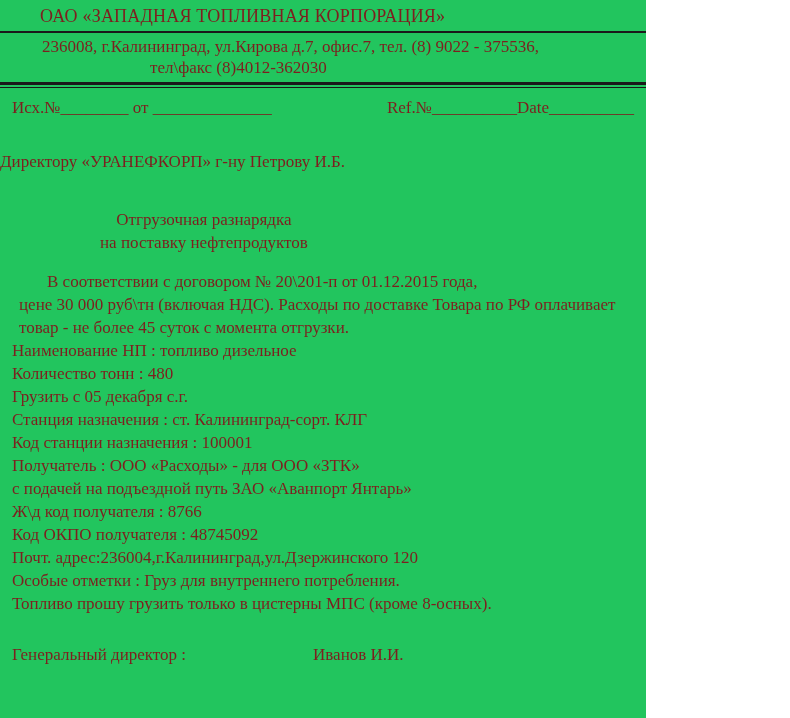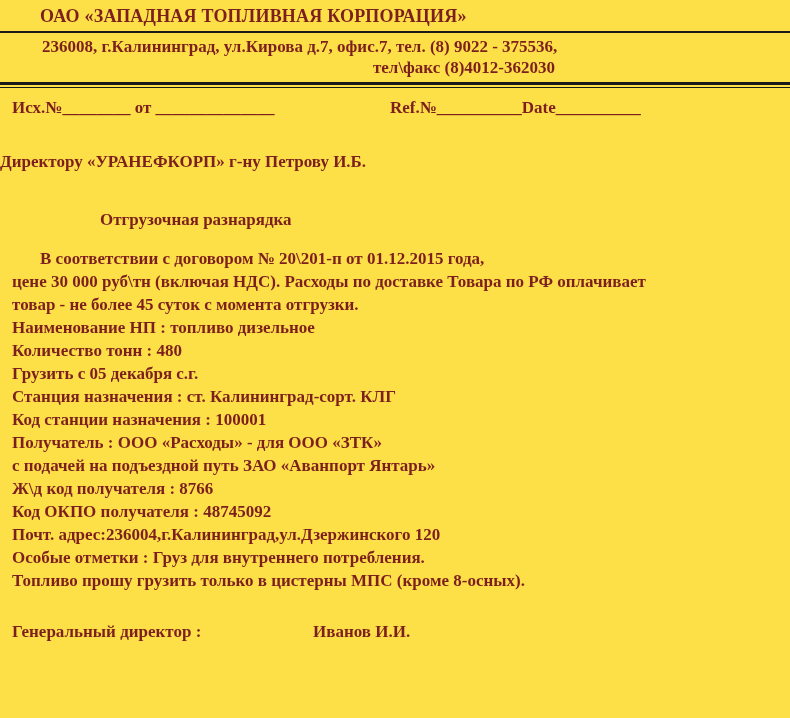--- a/index.html
+++ b/index.html
@@ -1,39 +1,39 @@
 <!DOCTYPE html>
 <html><head>
 <meta charset="utf-8">
 <style>
   html, body { margin: 0; padding: 0; background: #ffffff; }
   .page {
     position: relative;
-    width: 790px;
+    width: 646px;
     height: 718px;
     box-sizing: border-box;
     overflow: hidden;
-    background: #fde047;
+    background: #22c55e;
     font-family: "Liberation Serif", "DejaVu Serif", serif;
-    font-weight: bold;
+    font-weight: normal;
     color: #7d1f1f;
     font-size: 17px;
   }
   .company {
     font-size: 18px;
     padding: 6px 12px 4px 40px;
     letter-spacing: 0.2px;
   }
   .rule {
     border: none;
     border-top: 2px solid #1a1a1a;
     margin: 0;
   }
   .addr1 { padding: 4px 12px 0 42px; }
-  .addr2 { text-align: center; padding: 1px 12px 4px 150px; }
+  .addr2 { padding: 1px 12px 4px 150px; }
   .double-rule {
     height: 2px;
     border-top: 3px solid #1a1a1a;
     border-bottom: 1px solid #1a1a1a;
   }
   .ref-line {
     display: flex;
     padding: 10px 12px 0 12px;
     white-space: pre;
   }
@@ -45,20 +45,21 @@
   .doc-title {
     margin: 36px 0 0 100px;
     width: fit-content;
     text-align: center;
     line-height: 23px;
   }
   .body-block {
     margin-top: 16px;
     padding: 0 12px;
     line-height: 23px;
+    margin-left: 7px;
   }
   .line { white-space: pre; }
   .indent { padding-left: 28px; }
   .details-block {
     padding: 0 12px;
     line-height: 23px;
   }
   .signature {
     margin-top: 30px;
     padding: 0 12px;
@@ -81,20 +82,21 @@
 
   <div class="ref-line">
     <span class="ref-left">Исх.№________ от ______________</span>
     <span class="ref-right">Ref.№__________Date__________</span>
   </div>
 
   <div class="recipient">Директору «УРАНЕФКОРП» г-ну Петрову И.Б.</div>
 
   <div class="doc-title">
     <div>Отгрузочная разнарядка</div>
+    <div>на поставку нефтепродуктов</div>
   </div>
 
   <div class="body-block">
     <div class="line indent">В соответствии с договором № 20\201-п от 01.12.2015 года,</div>
     <div class="line">цене 30 000 руб\тн (включая НДС). Расходы по доставке Товара по РФ оплачивает</div>
     <div class="line">товар - не более 45 суток с момента отгрузки.</div>
   </div>
 
   <div class="details-block">
     <div class="line">Наименование НП : топливо дизельное</div>

